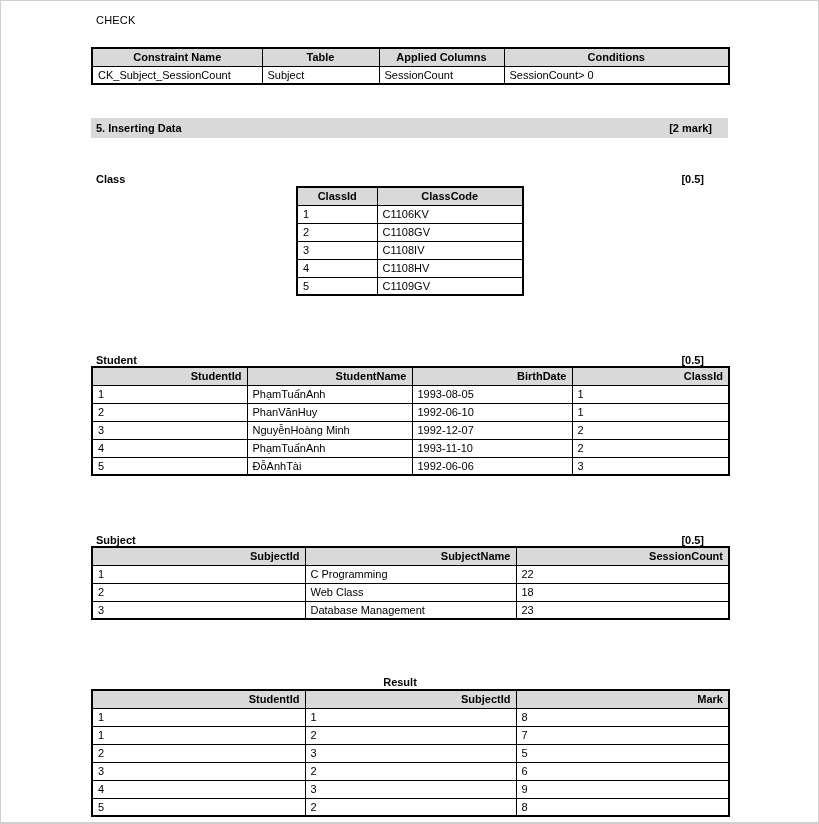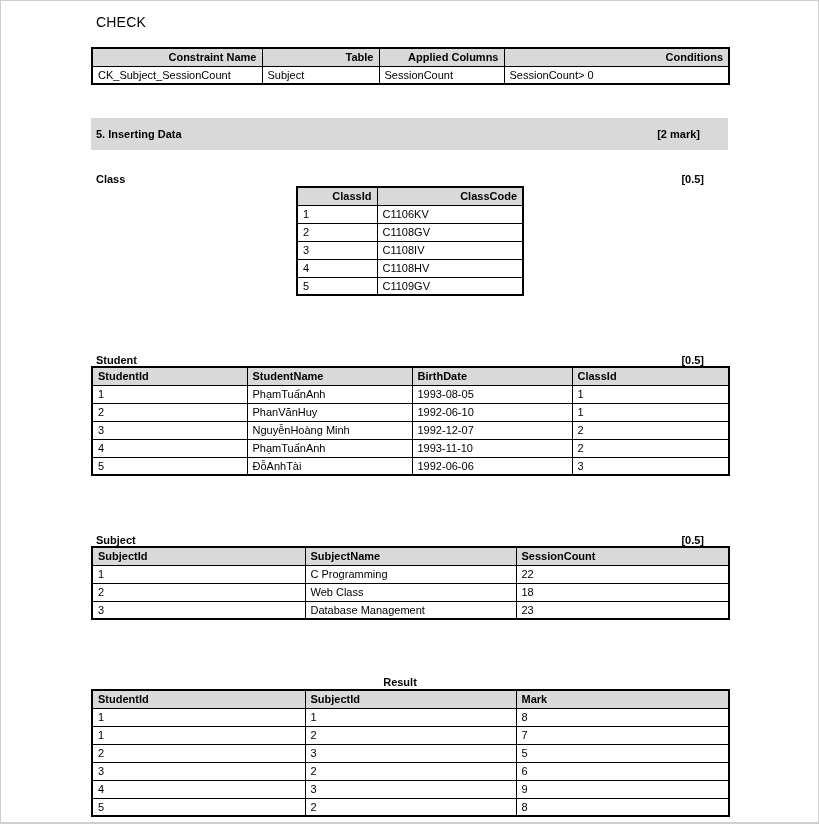--- a/index.html
+++ b/index.html
@@ -19,62 +19,62 @@
     font-size: 11px;
     color: #000;
     border: 1px solid var(--page-edge);
     border-bottom: 2px solid var(--page-edge);
     overflow: hidden;
   }
   .check {
     position: absolute;
     left: 95px;
     top: 13px;
-    font-size: 14px;
+    font-size: 11px;
     font-weight: normal;
     letter-spacing: 0.2px;
   }
   table.tbl {
     position: absolute;
     border-collapse: collapse;
     table-layout: fixed;
     border: 2px solid var(--border-color);
   }
   .tbl th, .tbl td {
     border: 1px solid var(--border-color);
     height: 18px;
     padding: 0 5px;
     font-size: 11px;
     white-space: nowrap;
     overflow: hidden;
     vertical-align: middle;
   }
   .tbl th { background: var(--header-bg); font-weight: bold; }
   .tbl td { text-align: left; font-weight: normal; }
-  .headers-left th { text-align: right; }
-  .headers-center th { text-align: left; }
+  .headers-left th { text-align: center; }
+  .headers-center th { text-align: right; }
 
   #constraint-table { left: 90px; top: 46px;  width: 637px; }
   #class-table      { left: 295px; top: 185px; width: 226px; }
   #student-table    { left: 90px; top: 365px; width: 637px; }
   #subject-table    { left: 90px; top: 545px; width: 637px; }
   #result-table     { left: 90px; top: 688px; width: 637px; }
 
   .section-bar {
     position: absolute;
     left: 90px;
     top: 117px;
     width: 637px;
-    height: 32px;
+    height: 20px;
     background: var(--bar-bg);
     display: flex;
     justify-content: space-between;
     align-items: center;
     font-weight: bold;
-    padding: 0 28px 0 5px;
+    padding: 0 16px 0 5px;
   }
   .tbl-heading {
     position: absolute;
     left: 95px;
     width: 608px;
     display: flex;
     justify-content: space-between;
     align-items: center;
     font-weight: bold;
     height: 14px;

